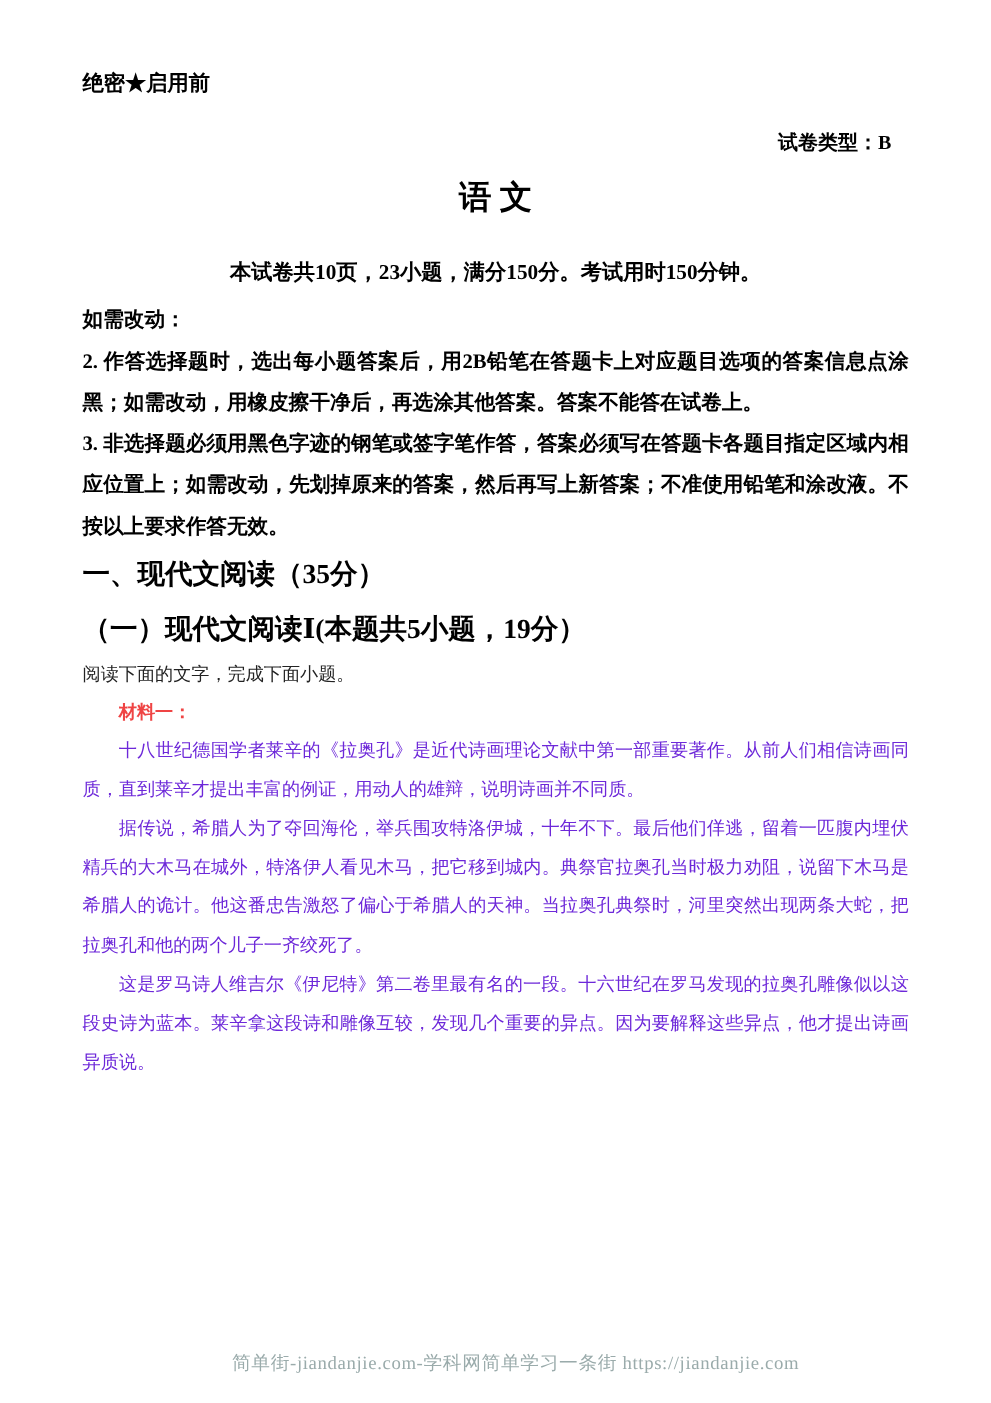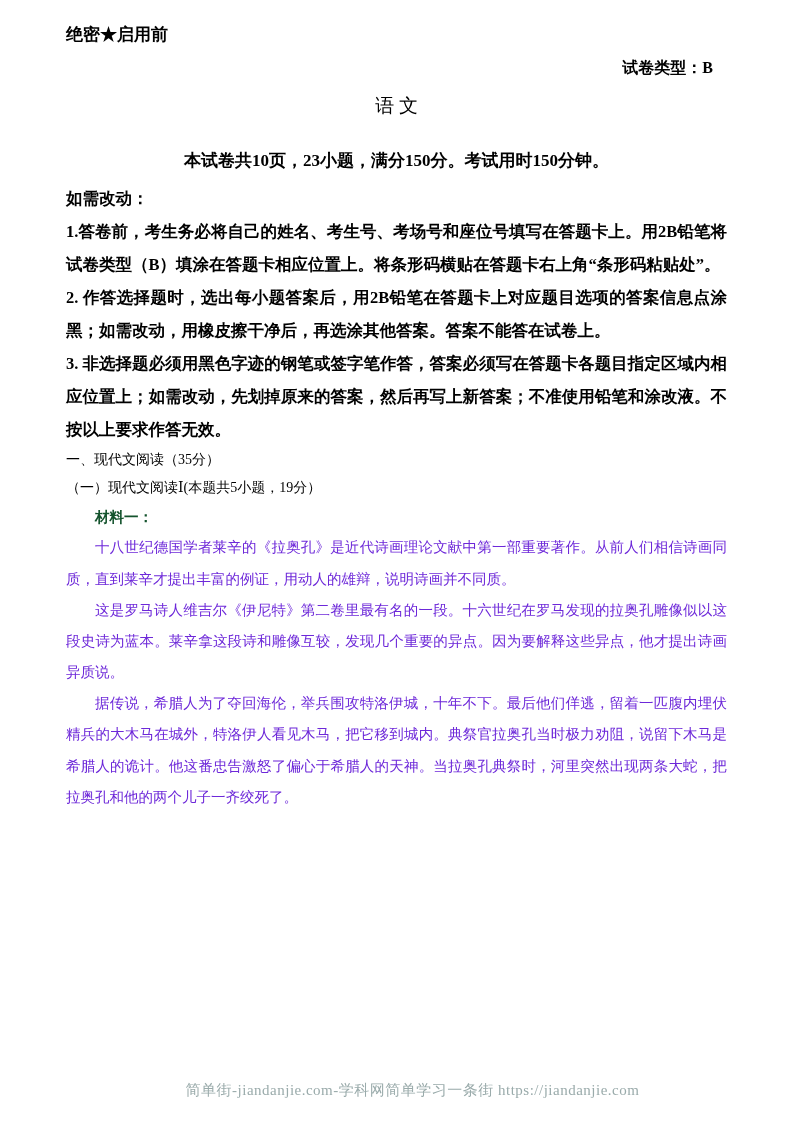--- a/index.html
+++ b/index.html
@@ -8,82 +8,82 @@
     font-family: "Liberation Serif", "DejaVu Serif", serif;
     color: #000;
     -webkit-font-smoothing: antialiased;
   }
   .page {
     position: relative;
     width: 793px;
     height: 1122px;
     margin: 0 auto;
     background: #fff;
-    padding: 24px 66px 0 66px;
+    padding: 56px 66px 0 66px;
     overflow: hidden;
   }
   .classification {
     font-weight: bold;
     font-size: 17px;
     line-height: 1.3;
   }
   .paper-type {
     text-align: right;
     font-weight: bold;
     font-size: 16px;
-    margin-top: 12px;
+    margin-top: 27px;
     padding-right: 14px;
     line-height: 1.3;
   }
   .title {
     text-align: center;
     font-weight: bold;
     font-size: 21px;
     margin-top: 12px;
     line-height: 1.4;
   }
   .subject {
     text-align: center;
-    font-weight: normal;
-    font-size: 19px;
+    font-weight: bold;
+    font-size: 26px;
     margin-top: 14px;
     line-height: 1.4;
   }
   .exam-info {
     text-align: center;
     font-weight: bold;
     font-size: 17px;
     margin-top: 29px;
     line-height: 1.5;
   }
   .notices {
     margin-top: 8px;
     font-weight: bold;
     font-size: 16.5px;
     line-height: 2.0;
   }
   .notices p { text-align: justify; }
   .notices .notices-heading { text-align: left; }
   .section-block {
-    font-weight: normal;
-    font-size: 14px;
+    font-weight: bold;
+    font-size: 22px;
     line-height: 2.0;
   }
   .instruction {
     font-weight: normal;
     font-size: 14.5px;
     line-height: 2.1;
     color: #222;
   }
   .material-label {
     font-weight: bold;
     font-size: 14.5px;
     line-height: 2.1;
     text-indent: 2em;
-    color: #14532d;
+    color: #ef4444;
   }
   .body-para {
     font-size: 14.5px;
     line-height: 2.15;
     text-indent: 2em;
     text-align: justify;
     color: #6d28d9;
   }
   .footer {
     position: absolute;
@@ -105,34 +105,34 @@
 
   <div class="paper-type">试卷类型：B</div>
 
 
   <h2 class="subject">语 文</h2>
 
   <div class="exam-info">本试卷共10页，23小题，满分150分。考试用时150分钟。</div>
 
   <div class="notices">
     <p class="notices-heading">如需改动：</p>
-    <p class="notice">1.答卷前，考生务必将自己的姓名、考生号、考场号和座位号填写在答题卡上。用2B铅笔将试卷类型（B）填涂在答题卡相应位置上。将条形码横贴在答题卡右上角“条形码粘贴处”。</p>
     <p class="notice">2. 作答选择题时，选出每小题答案后，用2B铅笔在答题卡上对应题目选项的答案信息点涂黑；如需改动，用橡皮擦干净后，再选涂其他答案。答案不能答在试卷上。</p>
     <p class="notice">3. 非选择题必须用黑色字迹的钢笔或签字笔作答，答案必须写在答题卡各题目指定区域内相应位置上；如需改动，先划掉原来的答案，然后再写上新答案；不准使用铅笔和涂改液。不按以上要求作答无效。</p>
   </div>
 
   <div class="section-block">
     <p>一、现代文阅读（35分）</p>
     <p>（一）现代文阅读Ⅰ(本题共5小题，19分）</p>
   </div>
 
+  <p class="instruction">阅读下面的文字，完成下面小题。</p>
 
   <p class="material-label">材料一：</p>
 
   <p class="body-para">十八世纪德国学者莱辛的《拉奥孔》是近代诗画理论文献中第一部重要著作。从前人们相信诗画同质，直到莱辛才提出丰富的例证，用动人的雄辩，说明诗画并不同质。</p>
 
+  <p class="body-para">据传说，希腊人为了夺回海伦，举兵围攻特洛伊城，十年不下。最后他们佯逃，留着一匹腹内埋伏精兵的大木马在城外，特洛伊人看见木马，把它移到城内。典祭官拉奥孔当时极力劝阻，说留下木马是希腊人的诡计。他这番忠告激怒了偏心于希腊人的天神。当拉奥孔典祭时，河里突然出现两条大蛇，把拉奥孔和他的两个儿子一齐绞死了。</p>
+
   <p class="body-para">这是罗马诗人维吉尔《伊尼特》第二卷里最有名的一段。十六世纪在罗马发现的拉奥孔雕像似以这段史诗为蓝本。莱辛拿这段诗和雕像互较，发现几个重要的异点。因为要解释这些异点，他才提出诗画异质说。</p>
-
-  <p class="body-para">据传说，希腊人为了夺回海伦，举兵围攻特洛伊城，十年不下。最后他们佯逃，留着一匹腹内埋伏精兵的大木马在城外，特洛伊人看见木马，把它移到城内。典祭官拉奥孔当时极力劝阻，说留下木马是希腊人的诡计。他这番忠告激怒了偏心于希腊人的天神。当拉奥孔典祭时，河里突然出现两条大蛇，把拉奥孔和他的两个儿子一齐绞死了。</p>
 
   <div class="footer" style="color: rgb(154, 171, 171);">简单街-jiandanjie.com-学科网简单学习一条街 https://jiandanjie.com</div>
 
 </div>
 
 </body></html>

